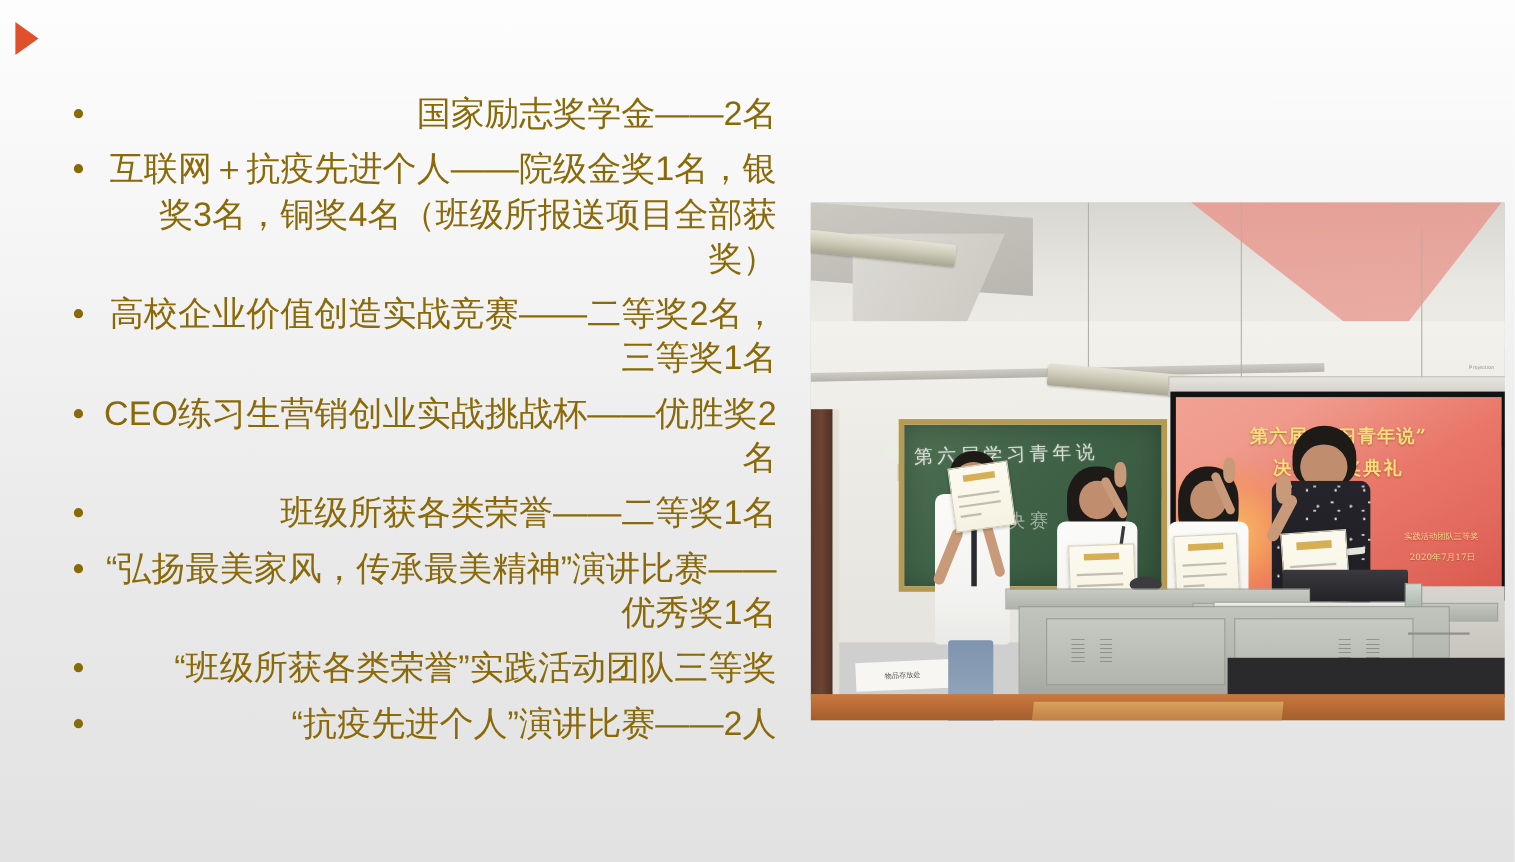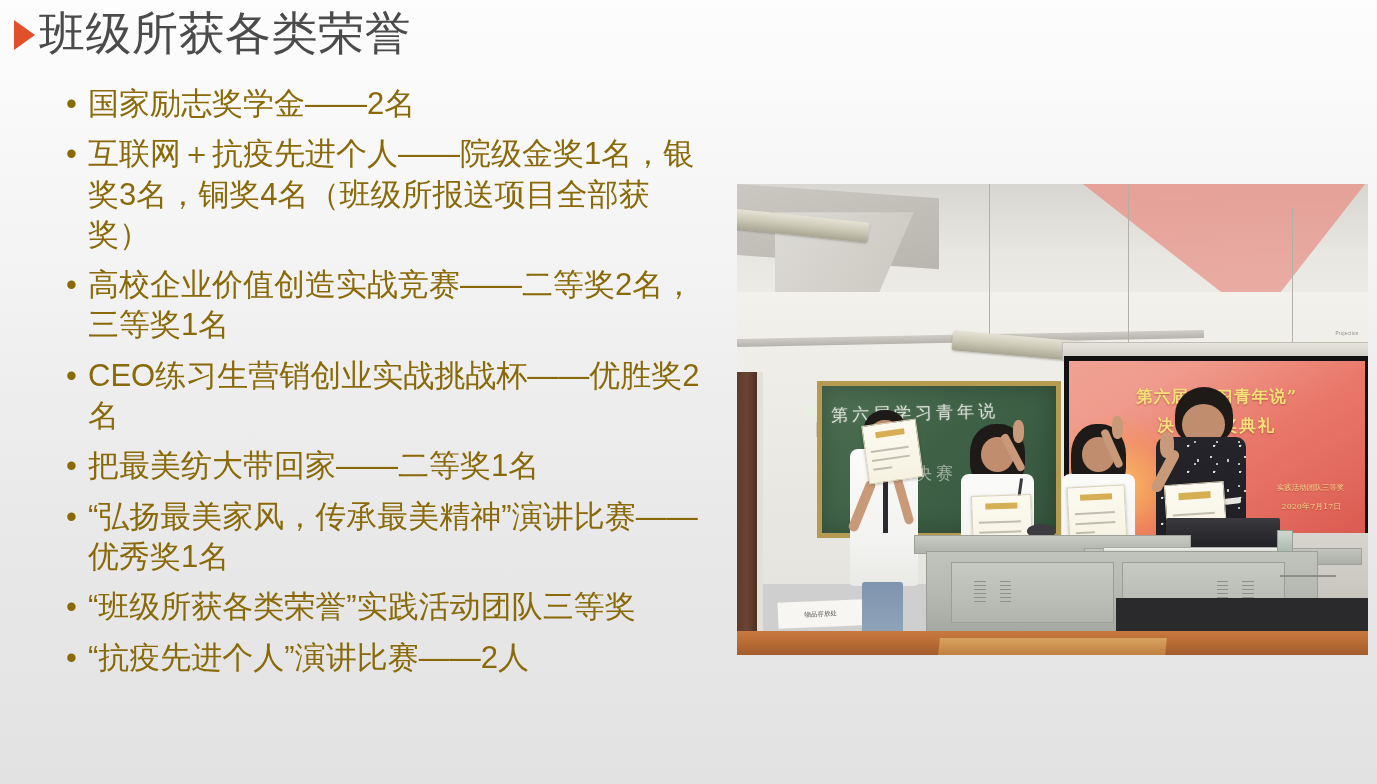--- a/index.html
+++ b/index.html
@@ -73,20 +73,21 @@
     flex: 0 0 auto;
     width: 22px;
     text-align: left;
     font-size: 31px;
     line-height: 1.30;
     color: #8a6a08;
   }
   .bullet-copy {
     flex: 1 1 auto;
     word-break: break-all;
+    text-align: right;
   }
 
   
   .photo-frame {
     position: absolute;
     left: 737px;
     top: 184px;
     width: 631px;
     height: 471px;
     overflow: hidden;
@@ -483,21 +484,20 @@
     background: linear-gradient(to bottom, #d7d5ce, #c6c4bd);
   }
 </style>
 </head>
 <body>
 
 <div id="slide">
 
   <div class="title-row">
     <div class="title-marker"></div>
-    <div class="title-text">班级所获各类荣誉</div>
   </div>
 
   <div class="bullet-list">
 
     <div class="bullet-item">
       <span class="bullet-dot">•</span>
       <span class="bullet-copy">国家励志奖学金——2名</span>
     </div>
 
     <div class="bullet-item">
@@ -510,21 +510,21 @@
       <span class="bullet-copy">高校企业价值创造实战竞赛——二等奖2名，三等奖1名</span>
     </div>
 
     <div class="bullet-item">
       <span class="bullet-dot">•</span>
       <span class="bullet-copy">CEO练习生营销创业实战挑战杯——优胜奖2名</span>
     </div>
 
     <div class="bullet-item">
       <span class="bullet-dot">•</span>
-      <span class="bullet-copy">把最美纺大带回家——二等奖1名</span>
+      <span class="bullet-copy">班级所获各类荣誉——二等奖1名</span>
     </div>
 
     <div class="bullet-item">
       <span class="bullet-dot">•</span>
       <span class="bullet-copy">“弘扬最美家风，传承最美精神”演讲比赛——优秀奖1名</span>
     </div>
 
     <div class="bullet-item">
       <span class="bullet-dot">•</span>
       <span class="bullet-copy">“班级所获各类荣誉”实践活动团队三等奖</span>

